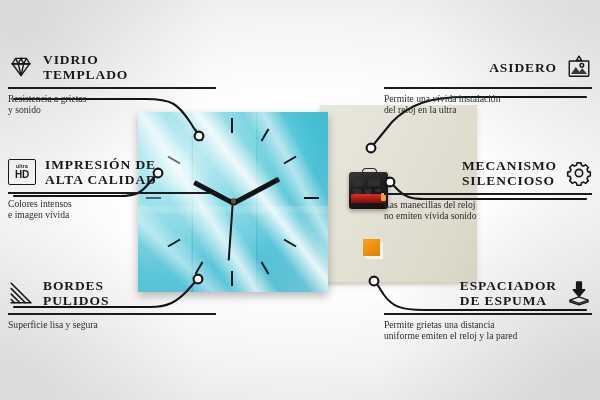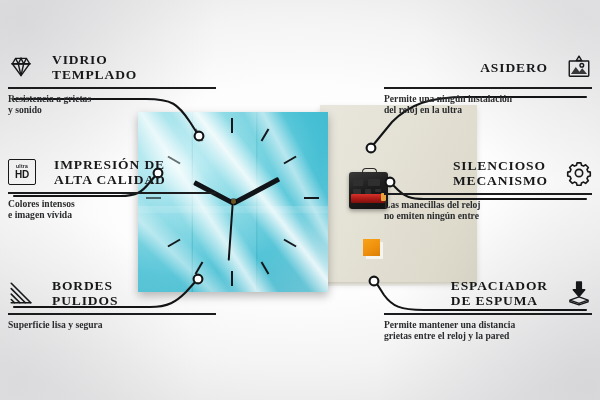--- a/index.html
+++ b/index.html
@@ -160,21 +160,21 @@
   .feature {
     position: absolute;
     width: 208px;
   }
   .feature.left  { left: 8px;  text-align: left;  }
   .feature.right { right: 8px; text-align: left; }
 
   .f-head {
     display: flex;
     align-items: center;
-    gap: 18px;
+    gap: 9px;
     min-height: 34px;
   }
   .feature.right .f-head { flex-direction: row-reverse; }
 
   .f-title {
     font-family: "Liberation Serif", serif;
     font-weight: bold;
     font-size: 13.5px;
     line-height: 15px;
     letter-spacing: 0.9px;
@@ -184,21 +184,20 @@
   .f-rule {
     height: 1.6px;
     background: #1b1c1e;
     margin: 3px 0 4px 0;
   }
   .f-desc {
     font-family: "Liberation Serif", serif;
     font-size: 9.6px;
     line-height: 11.6px;
     color: #2b2c2e;
-    font-weight: bold;
   }
 
   .ico {
     width: 26px;
     height: 26px;
     flex: 0 0 26px;
     color: #17181a;
   }
   .ico svg { display: block; width: 26px; height: 26px; }
 
@@ -367,54 +366,54 @@
           <rect x="3" y="6.5" width="18" height="14" rx="0.6"></rect>
           <path d="M4.6 18.5 L9 12 L12.4 16.4 L15 13.2 L19.4 18.5 Z" fill="currentColor" stroke="none" opacity="0.85"></path>
           <circle cx="14.6" cy="10.4" r="1.7"></circle>
         </svg>
       </span>
       <div>
         <div class="f-title">ASIDERO</div>
       </div>
     </div>
     <div class="f-rule"></div>
-    <div class="f-desc">Permite una ningún instalación</div>
+    <div class="f-desc">Permite una vívida instalación</div>
     <div class="f-desc">del reloj en la ultra</div>
   </div>
 
   <div class="feature right" style="top:156px;">
     <div class="f-head">
       <span class="ico">
         <svg viewBox="0 0 24 24" fill="none" stroke="currentColor" stroke-width="1.5" stroke-linejoin="round">
           <path d="M10.2 2.6 h3.6 l0.5 2.2 1.9 0.8 1.9 -1.2 2.5 2.5 -1.2 1.9 0.8 1.9 2.2 0.5 v3.6 l-2.2 0.5 -0.8 1.9 1.2 1.9 -2.5 2.5 -1.9 -1.2 -1.9 0.8 -0.5 2.2 h-3.6 l-0.5 -2.2 -1.9 -0.8 -1.9 1.2 -2.5 -2.5 1.2 -1.9 -0.8 -1.9 -2.2 -0.5 v-3.6 l2.2 -0.5 0.8 -1.9 -1.2 -1.9 2.5 -2.5 1.9 1.2 1.9 -0.8 Z"></path>
           <circle cx="12" cy="12" r="3.4"></circle>
         </svg>
       </span>
       <div>
+        <div class="f-title">MECANISMO</div>
         <div class="f-title">SILENCIOSO</div>
-        <div class="f-title">MECANISMO</div>
       </div>
     </div>
     <div class="f-rule"></div>
     <div class="f-desc">Las manecillas del reloj</div>
-    <div class="f-desc">no emiten ningún entre</div>
+    <div class="f-desc">no emiten vívida sonido</div>
   </div>
 
   <div class="feature right" style="top:276px;">
     <div class="f-head">
       <span class="ico">
         <svg viewBox="0 0 24 24" fill="none" stroke="currentColor" stroke-width="1.3" stroke-linejoin="round">
           <path d="M9.8 1.8 h4.4 v7.2 h3.1 L12 15.2 L6.7 9 h3.1 Z" fill="currentColor" stroke="currentColor"></path>
           <path d="M12 15.6 L20.4 18.6 L12 21.6 L3.6 18.6 Z"></path>
           <path d="M3.6 18.6 v1.5 L12 23 l8.4 -2.9 v-1.5"></path>
         </svg>
       </span>
       <div>
         <div class="f-title">ESPACIADOR</div>
         <div class="f-title">DE ESPUMA</div>
       </div>
     </div>
     <div class="f-rule"></div>
-    <div class="f-desc">Permite mantener una distancia</div>
-    <div class="f-desc">grietas entre el reloj y la pared</div>
+    <div class="f-desc">Permite grietas una distancia</div>
+    <div class="f-desc">uniforme emiten el reloj y la pared</div>
   </div>
 
 </div>
 
 </body></html>

